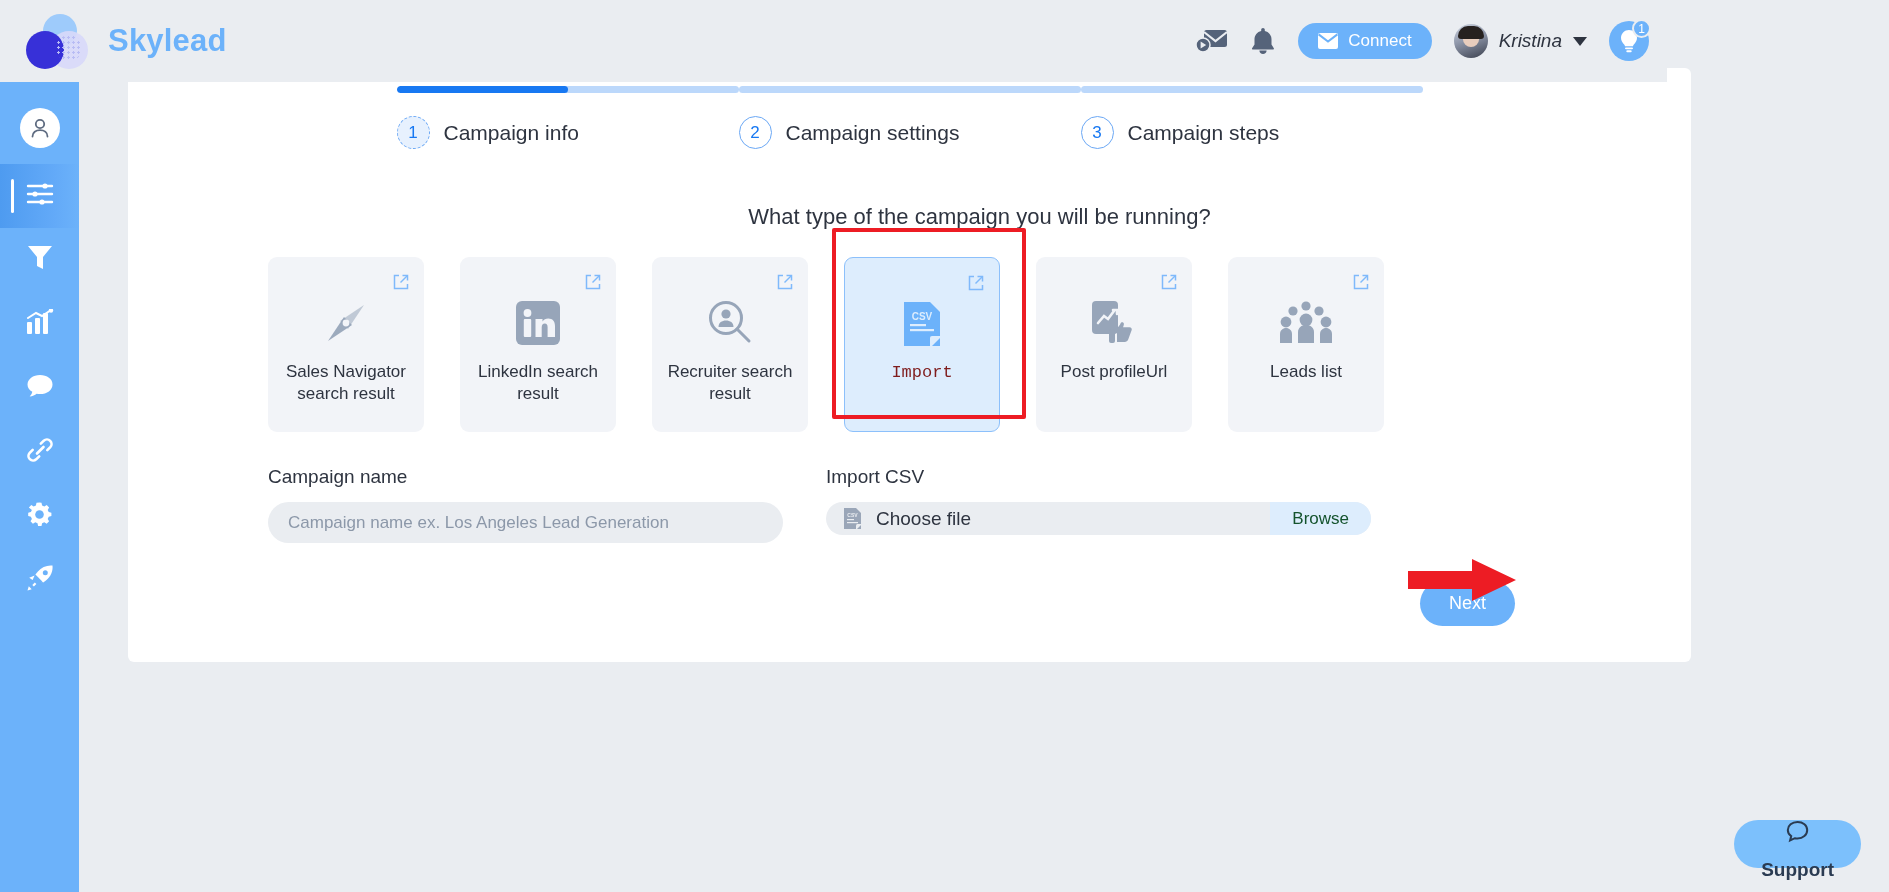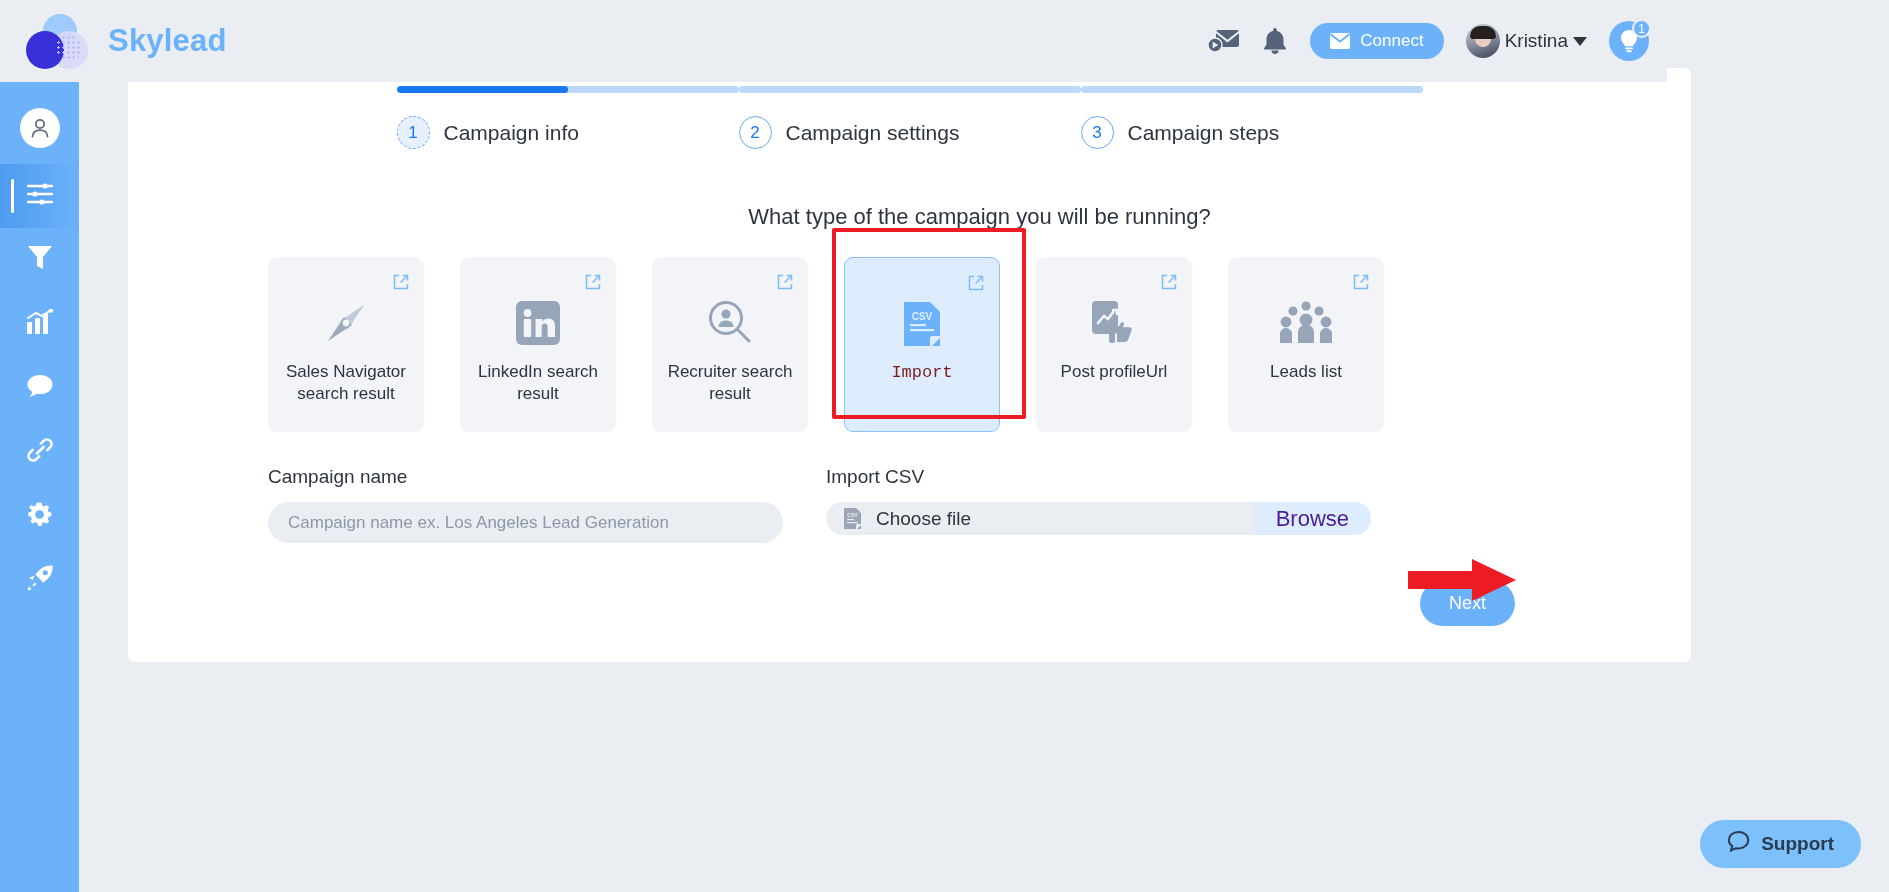--- a/index.html
+++ b/index.html
@@ -29,21 +29,21 @@
     background-size: 5px 5px; }
   .logo-text { color: #6cb2fa; font-size: 31px; font-weight: 700; letter-spacing: .2px; }
 
   .header-right { margin-left: auto; display: flex; align-items: center; gap: 22px; padding-right: 14px; }
   .hicon { color: #55637a; display: flex; align-items: center; cursor: pointer; }
   .connect-btn {
     background: #6cb2fa; color: #fff; border: none; border-radius: 22px;
     height: 36px; padding: 0 20px; font-size: 17px; font-family: inherit;
     display: flex; align-items: center; gap: 10px; cursor: pointer;
   }
-  .user-box { display: flex; align-items: center; gap: 5px; cursor: pointer; }
+  .user-box { display: flex; align-items: center; gap: 11px; cursor: pointer; font-style: italic; }
   .avatar {
     width: 34px; height: 34px; border-radius: 50%; overflow: hidden;
     background: linear-gradient(160deg,#cfd6e2 0%,#8d95a8 45%,#3a3f4d 100%);
     position: relative; flex: none;
   }
   .avatar::after {
     content: ""; position: absolute; left: 9px; top: 8px;
     width: 16px; height: 15px; border-radius: 50%;
     background: #e8cdbd;
   }
@@ -152,40 +152,40 @@
   .text-input::placeholder { color: #8c98a9; }
   .char-count { margin-top: 9px; font-size: 14px; color: #7d8799; }
 
   .file-input {
     width: 545px; height: 33px; border-radius: 21px; background: #eaedf1;
     display: flex; align-items: center; overflow: hidden; cursor: pointer;
   }
   .file-ico { margin-left: 17px; display: flex; color: #9aa6b8; }
   .file-text { margin-left: 14px; font-size: 19px; color: #2e3440; flex: 1; }
   .browse {
-    height: 100%; background: #ddedfd; color: #4c1d95; font-size: 22px;
+    height: 100%; background: #ddedfd; color: #14532d; font-size: 17px;
     display: flex; align-items: center; padding: 11px 22px; cursor: pointer;
   }
   .hint { margin-top: 10px; width: 540px; font-size: 14px; color: #8c98a9; line-height: 18px; }
 
   .red-arrow { position: absolute; left: 1406px; top: 557px; z-index: 12; }
 
   .next-btn {
     position: absolute; right: 176px; bottom: 36px;
     width: 95px; height: 45px; border-radius: 23px; border: none;
     background: #6cb2fa; color: #fff; font-size: 18px; font-family: inherit;
     cursor: pointer;
   }
 
   
   .support {
     position: absolute; right: 28px; bottom: 24px;
     height: 48px; border-radius: 24px; background: #7cc0fc;
     display: flex; align-items: center; gap: 11px; padding: 0 27px;
-    color: #2a3b52; font-size: 19px; font-weight: 700; cursor: pointer;
+    color: #2a3b52; font-size: 19px; font-weight: 700; cursor: pointer; flex-direction: column;
   }
 </style>
 </head>
 <body>
 
 <div class="header">
   <div class="logo-wrap">
     <div class="logo-mark">
       <div class="lc lc-top"></div>
       <div class="lc lc-right"></div>

